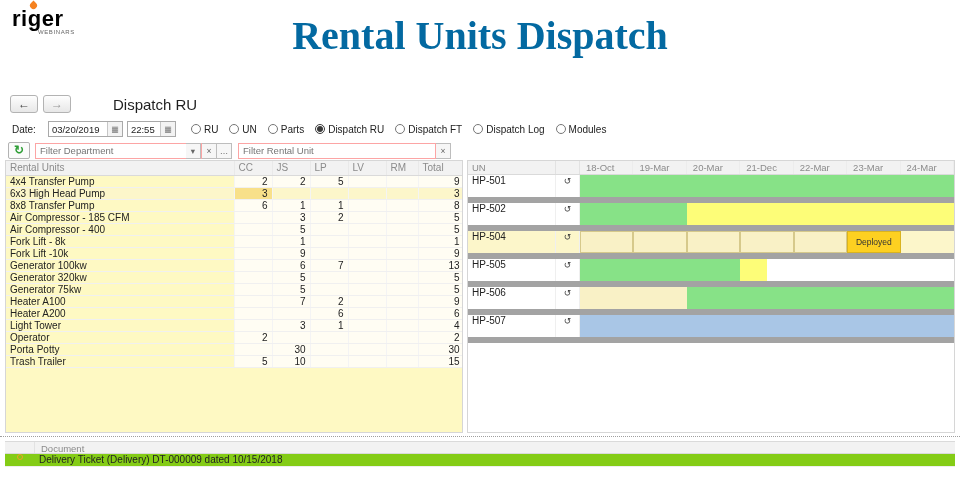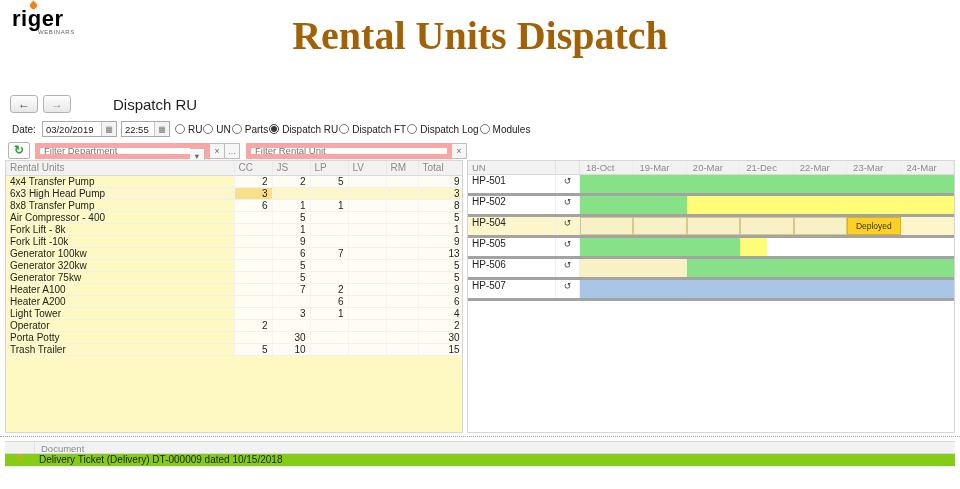--- a/index.html
+++ b/index.html
@@ -7,46 +7,46 @@
   body{font-family:"Liberation Sans",sans-serif;color:#333;position:relative;font-size:10px}
 
   
   .logo{position:absolute;top:8px;left:12px;width:90px}
   .logo-text{font-size:22px;font-weight:bold;color:#000;letter-spacing:.5px;line-height:1}
   .g-wrap{position:relative;display:inline-block}
   .drop{position:absolute;top:-6px;left:2px;width:7px;height:7px;background:#f58220;
         border-radius:0 50% 50% 50%;transform:rotate(45deg)}
   .logo-sub{display:block;font-size:6px;color:#666;letter-spacing:.6px;margin:-1px 0 0 26px}
   .page-title{position:absolute;top:12px;left:0;width:100%;text-align:center;
-      font-family:"Liberation Serif",serif;font-weight:bold;font-size:40px;color:#a16207}
+      font-family:"Liberation Serif",serif;font-weight:bold;font-size:40px;color:#0369a1}
 
   
   .nav-row{position:absolute;top:95px;left:10px;display:flex;align-items:center}
   .nav-btn{width:28px;height:18px;border:1px solid #b3b3b3;border-radius:3px;
       background:linear-gradient(#fefefe,#e7e7e7);font-size:12px;line-height:14px;color:#444;cursor:pointer}
   .nav-btn+.nav-btn{margin-left:5px}
   .nav-btn.fwd{color:#979797}
   .screen-title{font-size:15px;color:#1f1f1f;margin-left:42px}
 
   
   .date-row{position:absolute;top:121px;left:12px;display:flex;align-items:center;height:16px}
-  .lbl{margin-right:6px;color:#222}
+  .lbl{margin-right:12px;color:#222}
   .field{display:inline-flex;align-items:center;border:1px solid #a9a9a9;height:16px;background:#fff;margin-right:4px}
   .field input{border:none;outline:none;height:100%;font-family:inherit;font-size:9.5px;color:#222;padding:0 3px}
   .in-date{width:58px}.in-time{width:32px}
   .cal-btn{width:15px;height:100%;border:none;border-left:1px solid #c6c6c6;background:#f3f3f3;
       font-size:8px;color:#777;cursor:pointer;padding:0}
-  .radio{display:inline-flex;align-items:center;margin-left:1px;color:#222;cursor:pointer;white-space:nowrap}
+  .radio{display:inline-flex;align-items:center;margin-left:11px;color:#222;cursor:pointer;white-space:nowrap}
   .radio input{width:10px;height:10px;margin-right:3px;accent-color:#3a3a3a}
 
   
   .filter-row{position:absolute;top:142px;left:8px;display:flex;align-items:center;height:17px}
   .refresh-btn{width:22px;height:17px;border:1px solid #b3b3b3;border-radius:2px;background:#fbfbfb;
       color:#2e9e36;font-size:12px;font-weight:bold;line-height:13px;cursor:pointer;margin-right:5px}
-  .f-field{display:inline-flex;border:5px solid #fca5a5;height:16px;background:#fff}
+  .f-field{display:inline-flex;align-items:center;border:1px solid #fca5a5;height:16px;background:#fff}
   .f-field input{border:none;outline:none;height:100%;font-family:inherit;font-size:9.5px;color:#222;padding:0 4px}
   .in-dept{width:150px}.in-unit{width:196px}
   .mini-btn{width:15px;height:16px;border:1px solid #bdbdbd;border-left:none;background:#f6f6f6;
       font-size:8.5px;color:#666;cursor:pointer;padding:0;line-height:14px}
   .gap{width:6px}
 
   
   .main{position:absolute;top:160px;left:5px;width:950px;height:273px;display:flex;gap:4px}
   .left-panel{width:458px;border:1px solid #d6d6d6;background:#fef9c3;overflow:hidden}
   .right-panel{flex:1;border:1px solid #d6d6d6;background:#fff;overflow:hidden}
@@ -60,21 +60,21 @@
   tr.sel td{background:#fcf6ca}
   tr.sel td.hl{background:#f8e08a}
 
   
   .gantt-header{display:flex;height:14px;background:#f2f2f2;border-bottom:1px solid #dadada;
       color:#8b8b8b;font-size:9.5px;line-height:14px}
   .gh-un{width:88px;padding:0 4px;border-right:1px solid #e2e2e2}
   .gh-icon{width:24px;border-right:1px solid #e2e2e2}
   .gh-days{flex:1;display:flex}
   .gh-day{flex:1;padding-left:6px;border-right:1px solid #ececec;overflow:hidden}
-  .g-row{display:flex;height:21px;border-bottom:3px solid #a3a3a3;font-size:10px;line-height:12px}
+  .g-row{display:flex;height:28px;border-bottom:6px solid #a3a3a3;font-size:10px;line-height:12px}
   .g-row.sel{background:#fcf6ca}
   .g-un{width:88px;padding:0 4px;border-right:1px solid #efefef;color:#222}
   .g-icon{width:24px;text-align:center;border-right:1px solid #efefef;font-size:9px;color:#3c3c3c;cursor:pointer}
   .g-timeline{flex:1;position:relative}
   .bar{position:absolute;top:0;bottom:0;display:flex;align-items:center;justify-content:center;
       font-size:8.5px;color:#333;overflow:hidden;white-space:nowrap}
   .bar.bordered{border:1px solid rgba(150,125,30,.35)}
 
   
   .splitter{position:absolute;top:436px;left:0;width:100%;border-top:1px dotted #9f9f9f}
@@ -205,20 +205,29 @@
           <tr>
             <td>8x8 Transfer Pump</td>
             <td class="num">6</td>
             <td class="num">1</td>
             <td class="num">1</td>
             <td class="num"></td>
             <td class="num"></td>
             <td class="num">8</td>
           </tr>
           <tr>
+            <td>Air Compressor - 185 CFM</td>
+            <td class="num"></td>
+            <td class="num">3</td>
+            <td class="num">2</td>
+            <td class="num"></td>
+            <td class="num"></td>
+            <td class="num">5</td>
+          </tr>
+          <tr>
             <td>Air Compressor - 400</td>
             <td class="num"></td>
             <td class="num">5</td>
             <td class="num"></td>
             <td class="num"></td>
             <td class="num"></td>
             <td class="num">5</td>
           </tr>
           <tr>
             <td>Fork Lift - 8k</td>

